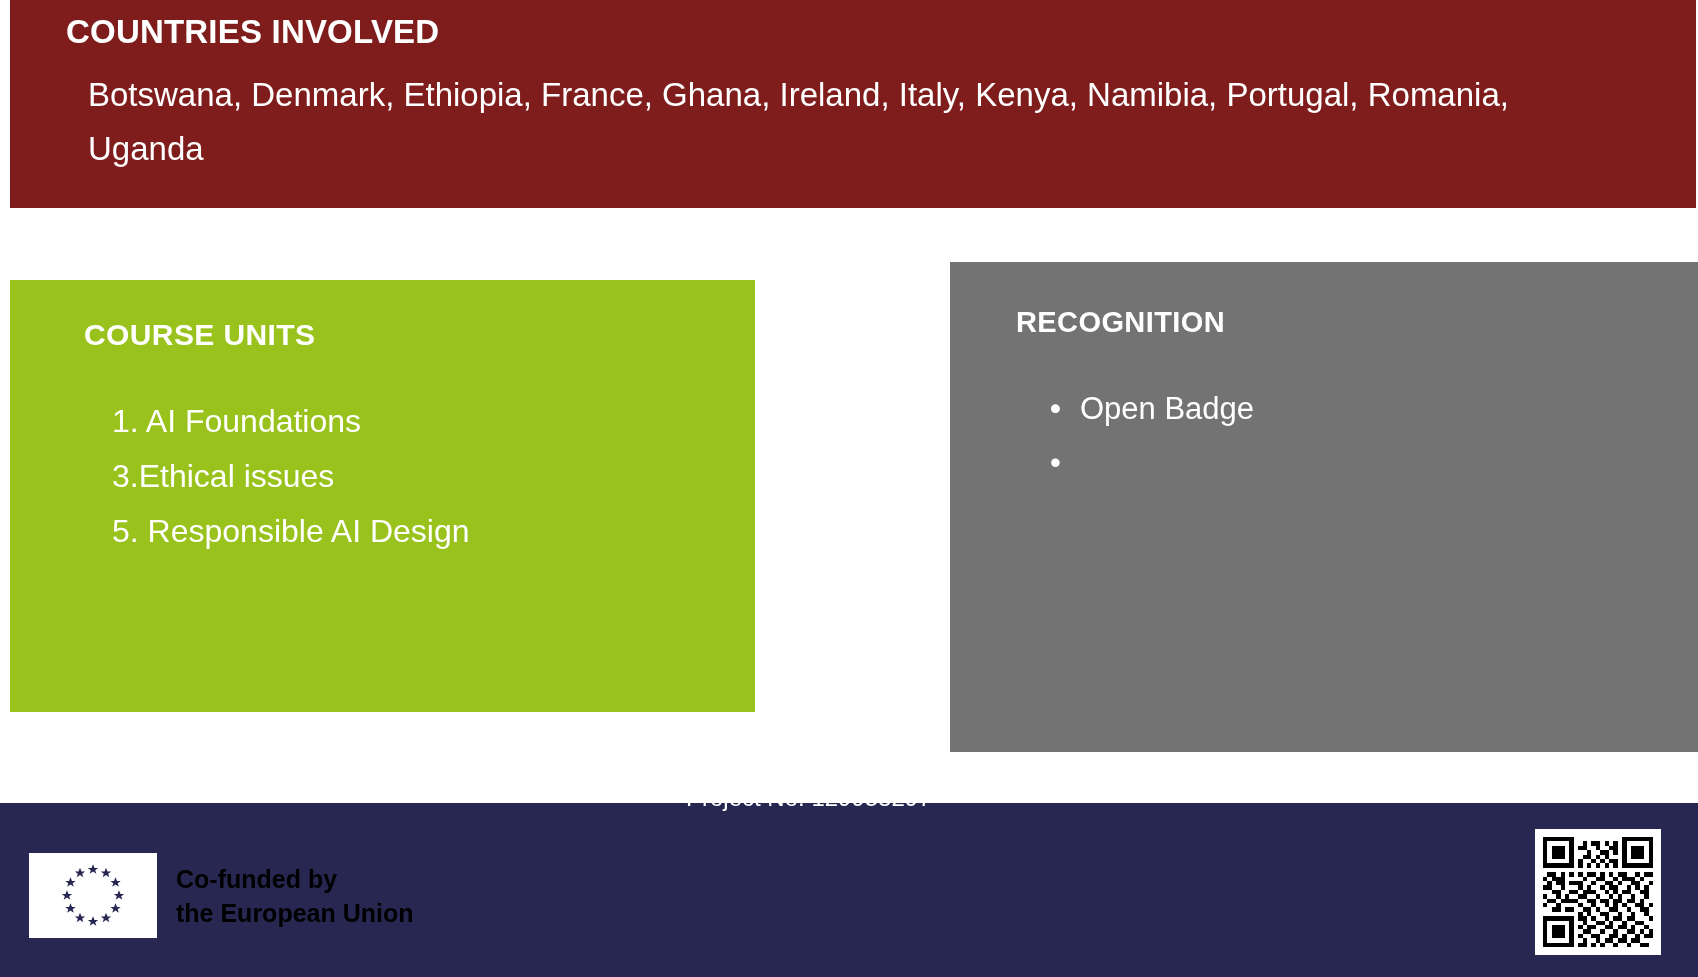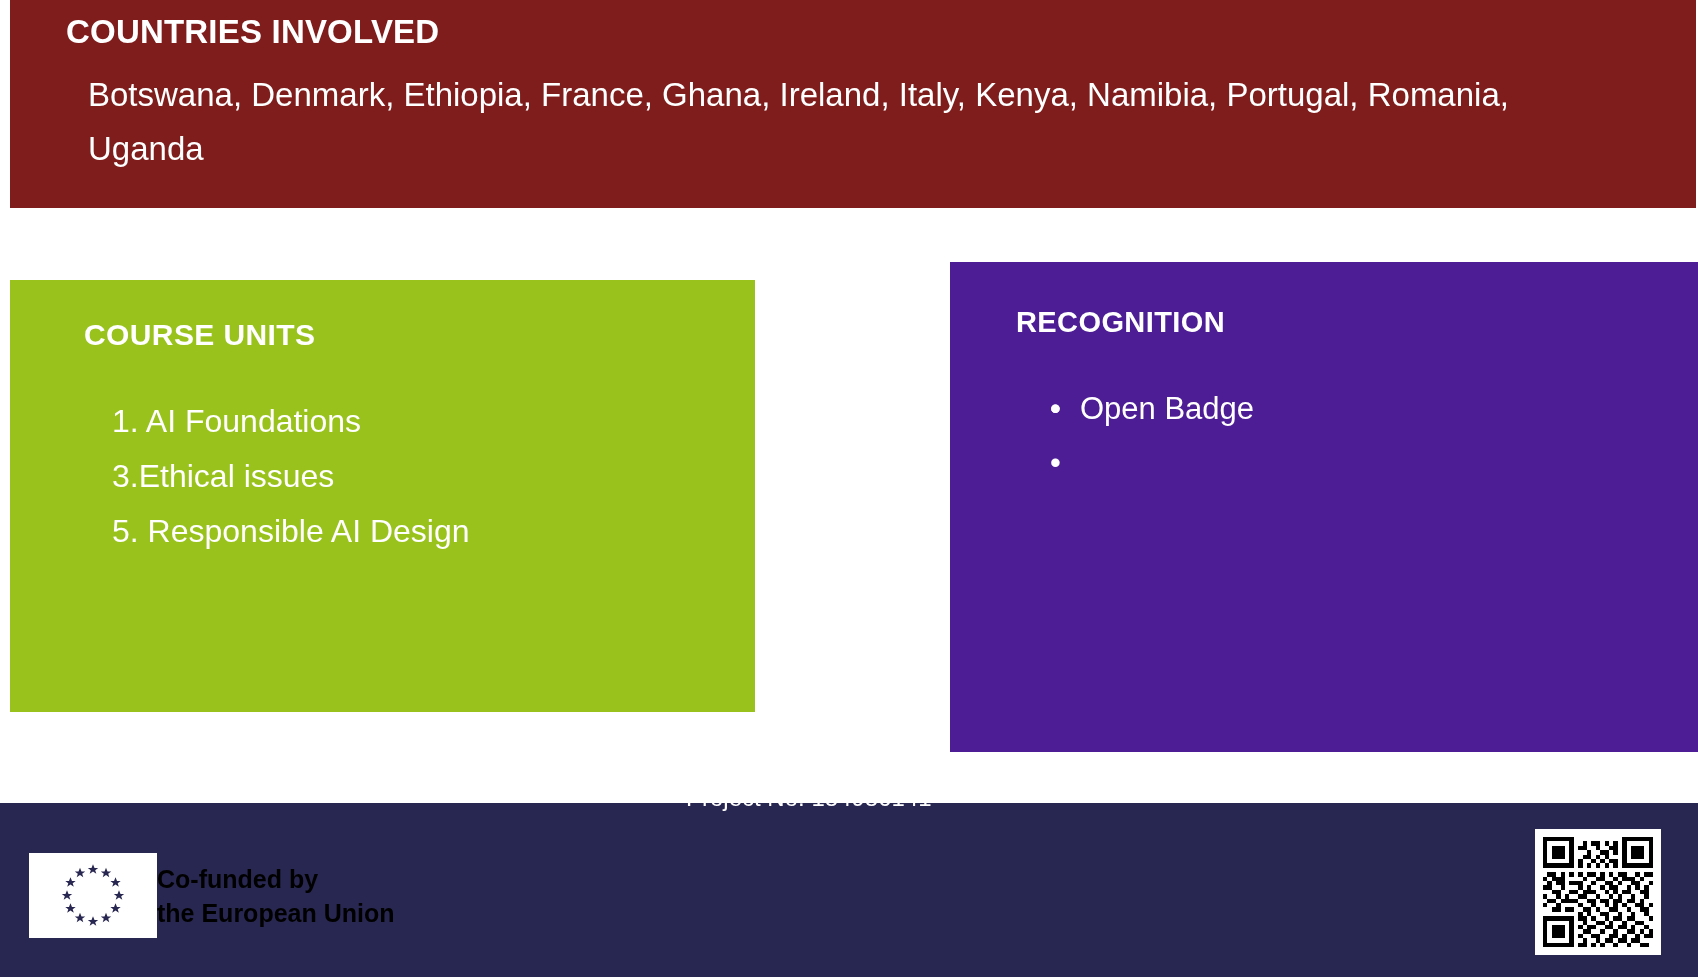--- a/index.html
+++ b/index.html
@@ -73,21 +73,21 @@
     white-space: pre;
   }
 
   
   #recognition-card {
     position: absolute;
     left: 950px;
     top: 262px;
     width: 748px;
     height: 490px;
-    background: #4c1d95;
+    background: #737373;
     color: #ffffff;
     box-sizing: border-box;
     padding: 44px 36px 20px 66px;
   }
   #recognition-heading {
     font-size: 29px;
     font-weight: bold;
     letter-spacing: 0.4px;
     margin: 0 0 44px 0;
   }
@@ -130,20 +130,21 @@
   }
   #eu-flag {
     width: 128px;
     height: 85px;
     background: #ffffff;
     position: relative;
     flex: 0 0 auto;
   }
   #eu-flag svg { display: block; }
   #eu-funding-text {
+    margin-left: 19px;
     font-size: 25px;
     font-weight: bold;
     line-height: 34px;
     white-space: pre-line;
   }
   #project-number {
     position: absolute;
     left: 686px;
     top: 783px;
     font-size: 24px;
@@ -240,21 +241,21 @@
               <polygon points="0,-5.2 1.5,-1.6 5.2,-1.6 2.2,0.7 3.3,4.3 0,2.1 -3.3,4.3 -2.2,0.7 -5.2,-1.6 -1.5,-1.6" transform="rotate(-330)"></polygon>
             </g>
         </g>
       </g>
     </svg>
   </div>
   <div id="eu-funding-text">Co-funded by
 the European Union</div>
 </div>
 
-<div id="project-number">Project No. 184986141</div>
+<div id="project-number">Project No. 129958297</div>
 
 <div id="qr-code">
   <svg width="110" height="110" viewBox="0 0 25 25" shape-rendering="crispEdges" aria-hidden="true">
     <rect width="25" height="25" fill="#ffffff"></rect>
     <g fill="#000000">
 
       <rect x="0" y="0" width="7" height="1"></rect>
         <rect x="0" y="6" width="7" height="1"></rect>
       <rect x="0" y="0" width="1" height="7"></rect>
         <rect x="6" y="0" width="1" height="7"></rect>

